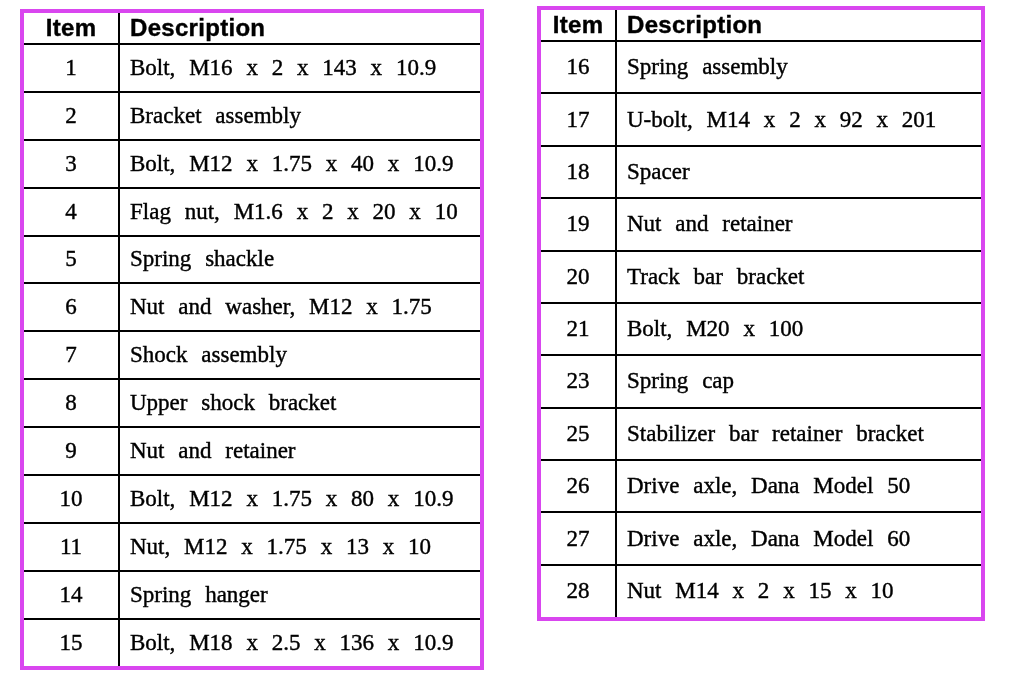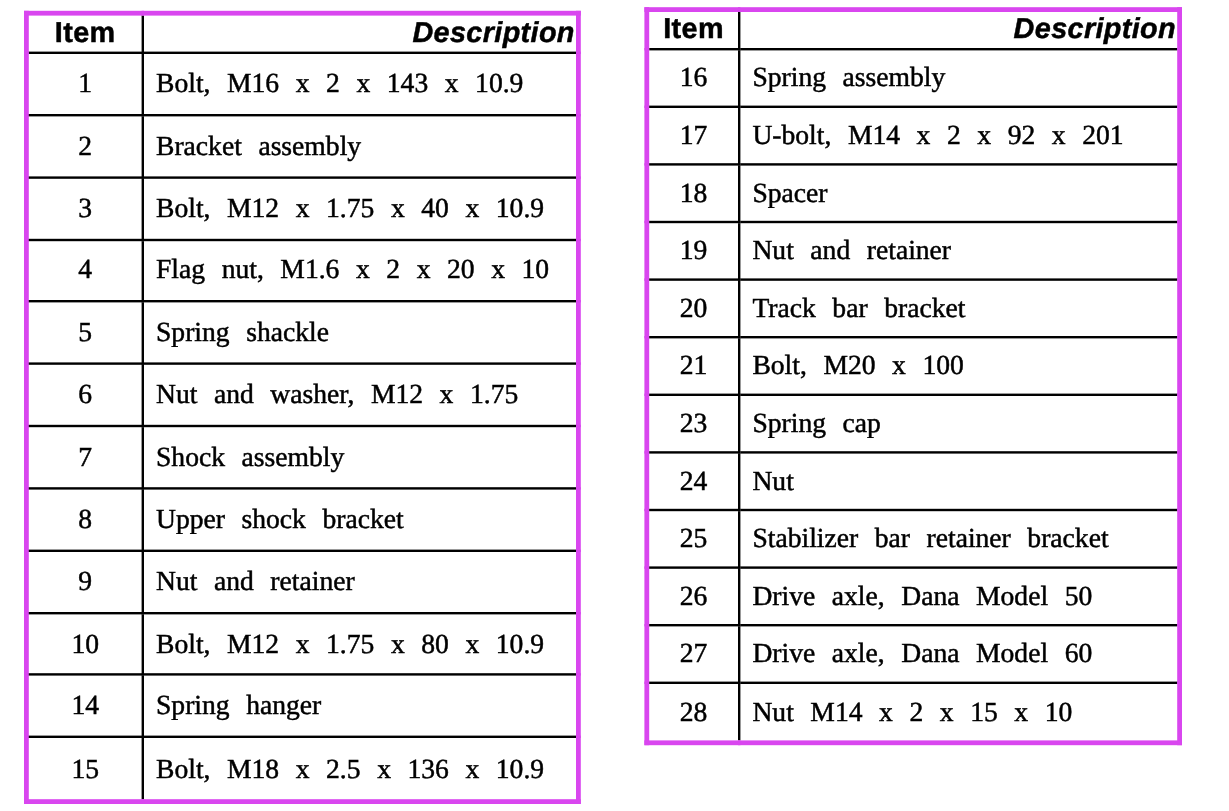--- a/index.html
+++ b/index.html
@@ -30,21 +30,21 @@
     vertical-align: middle;
     -webkit-text-stroke: 0.4px #000;
   }
   th {
     font-family: "Liberation Sans", sans-serif;
     font-weight: bold;
     font-size: 24px;
     letter-spacing: 0.3px;
   }
   th.col-item { text-align: center; }
-  th.col-desc { text-align: right; padding-left: 10px; font-style: italic; }
+  th.col-desc { text-align: left; padding-left: 10px; }
   td.col-item { text-align: center; font-size: 23px; }
   td.col-desc {
     text-align: left;
     padding-left: 10px;
     font-size: 23px;
     word-spacing: 0.35em;
     margin-left: 40px;
   }
   #table-left  .col-item { width: 92px; }
   #table-right .col-item { width: 72px; }
@@ -95,20 +95,24 @@
         </tr>
         <tr>
           <td class="col-item">9</td>
           <td class="col-desc">Nut and retainer</td>
         </tr>
         <tr>
           <td class="col-item">10</td>
           <td class="col-desc">Bolt, M12 x 1.75 x 80 x 10.9</td>
         </tr>
         <tr>
+          <td class="col-item">11</td>
+          <td class="col-desc">Nut, M12 x 1.75 x 13 x 10</td>
+        </tr>
+        <tr>
           <td class="col-item">14</td>
           <td class="col-desc">Spring hanger</td>
         </tr>
         <tr>
           <td class="col-item">15</td>
           <td class="col-desc">Bolt, M18 x 2.5 x 136 x 10.9</td>
         </tr>
       </tbody>
   </table>
 </div>
@@ -144,24 +148,20 @@
         </tr>
         <tr>
           <td class="col-item">21</td>
           <td class="col-desc">Bolt, M20 x 100</td>
         </tr>
         <tr>
           <td class="col-item">23</td>
           <td class="col-desc">Spring cap</td>
         </tr>
         <tr>
-          <td class="col-item">24</td>
-          <td class="col-desc">Nut</td>
-        </tr>
-        <tr>
           <td class="col-item">25</td>
           <td class="col-desc">Stabilizer bar retainer bracket</td>
         </tr>
         <tr>
           <td class="col-item">26</td>
           <td class="col-desc">Drive axle, Dana Model 50</td>
         </tr>
         <tr>
           <td class="col-item">27</td>
           <td class="col-desc">Drive axle, Dana Model 60</td>

